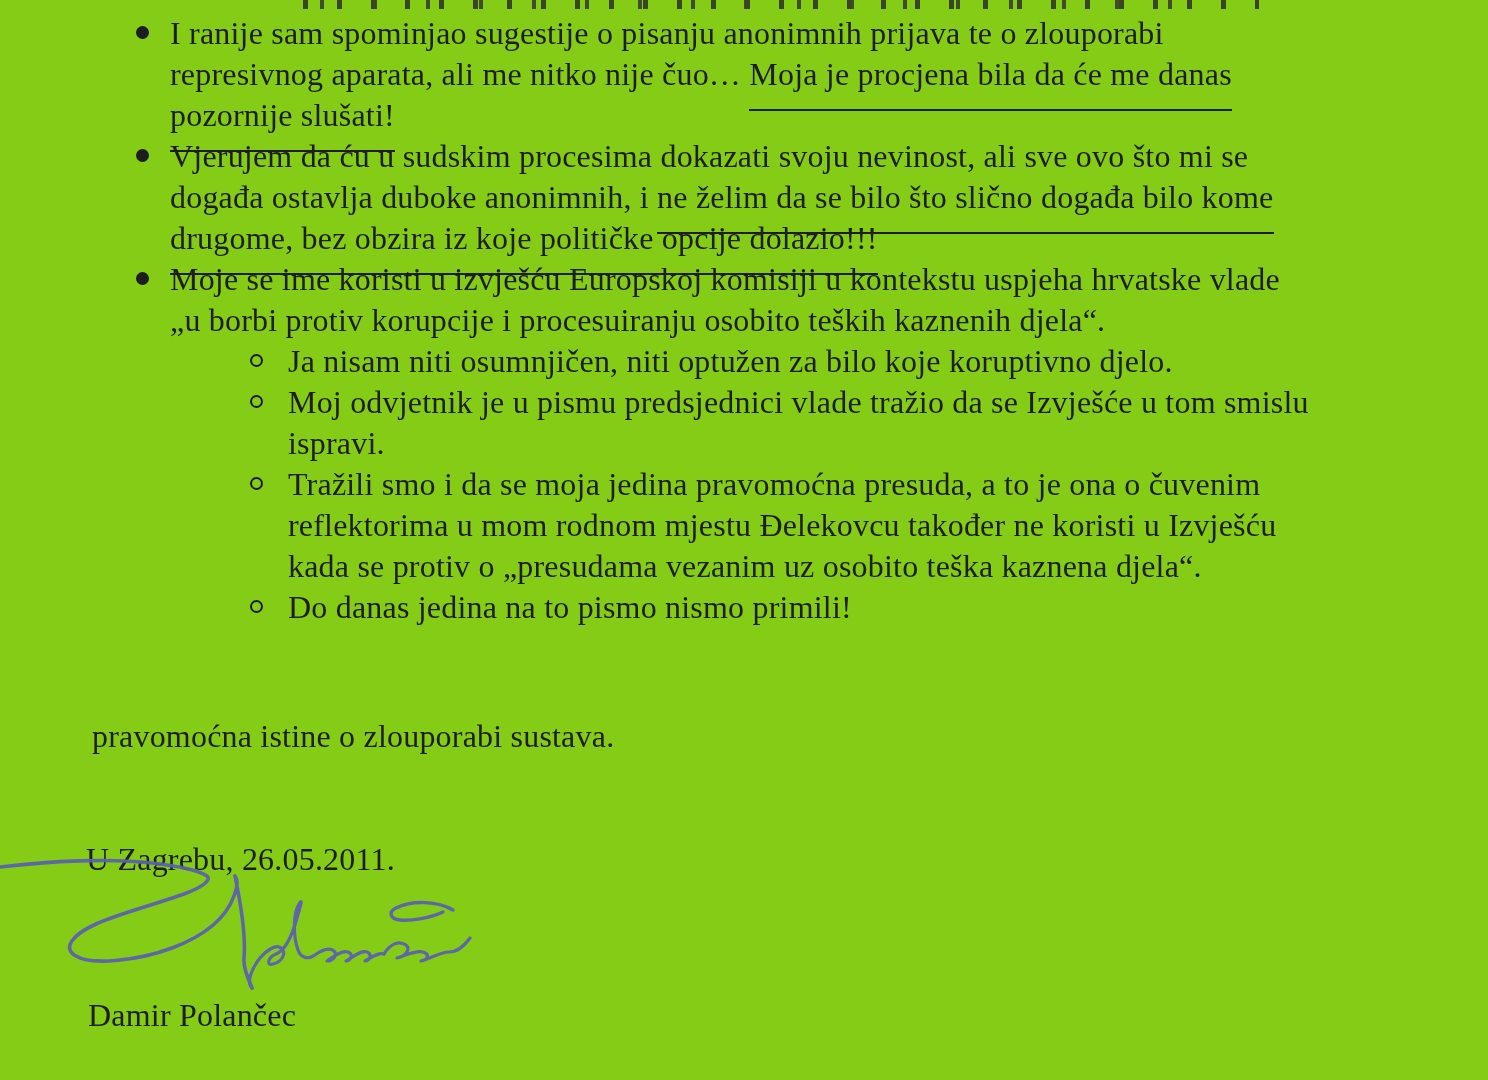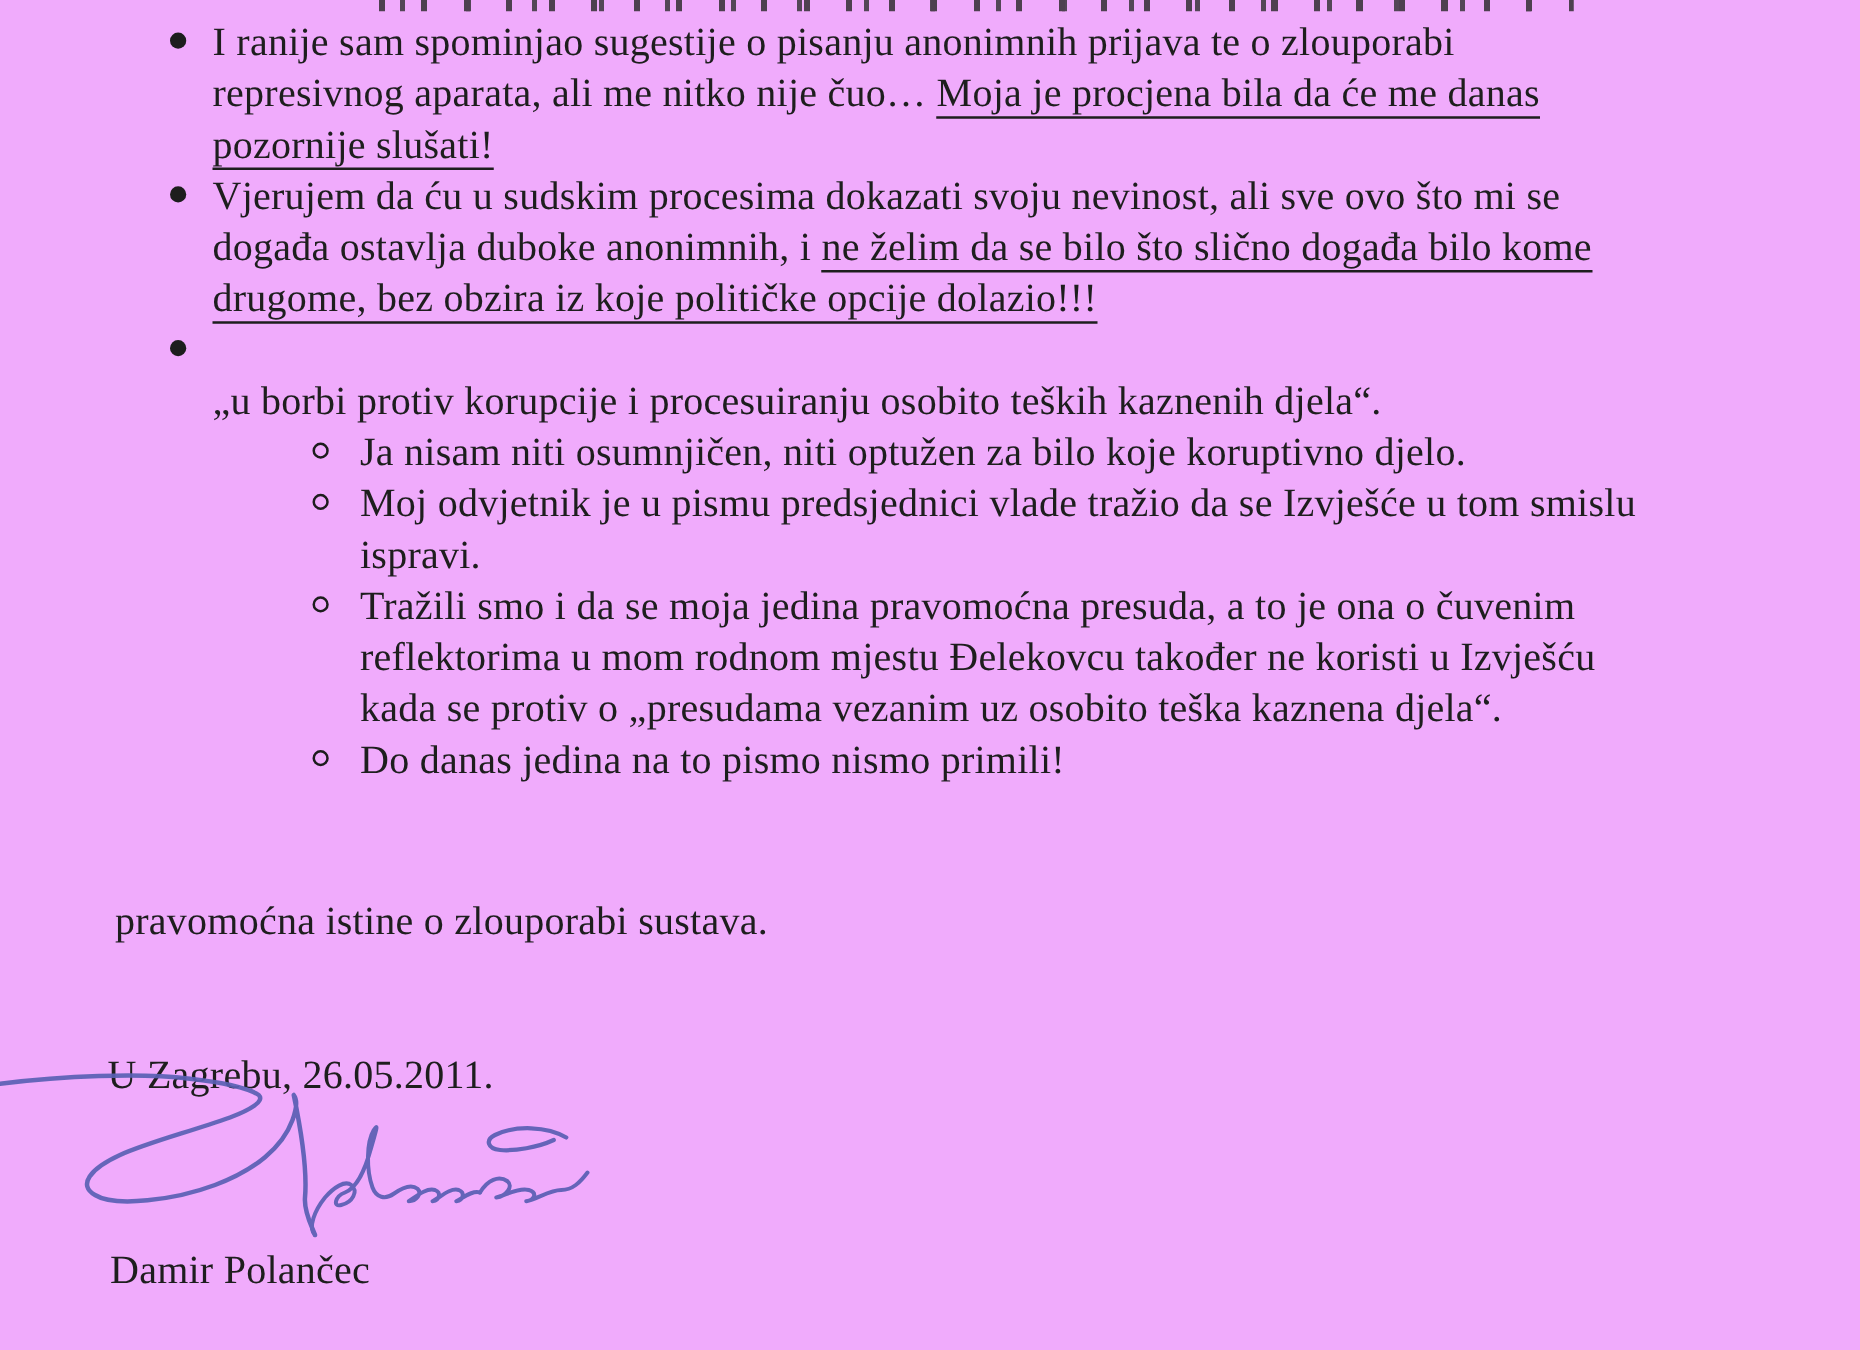--- a/index.html
+++ b/index.html
@@ -1,33 +1,33 @@
 <!DOCTYPE html>
 <html><head>
 <meta charset="utf-8">
 <style>
   html,body { margin:0; padding:0; }
   body { background:#888; }
   .page {
     position:relative;
     width:1488px; height:1080px;
     margin:0 auto;
-    background:#f0abfc;
+    background:#84cc16;
     overflow:hidden;
     font-family:"Liberation Serif","DejaVu Serif",serif;
     color:#1e1e1e;
     font-size:32px;
   }
   .ln {
     position:absolute;
     height:41px; line-height:41px;
     white-space:nowrap;
     letter-spacing:0.2px;
   }
-  .u { border-bottom:2.6px solid #1e1e1e; padding-bottom:1px; }
+  .u { border-bottom:2.6px solid #1e1e1e; padding-bottom:17px; }
   .marker-dot {
     position:absolute; width:13px; height:13px;
     background:#1d1d1d; border-radius:50%;
   }
   .marker-ring {
     position:absolute; width:9px; height:9px;
     border:2.4px solid #1d1d1d; border-radius:50%;
     background:transparent;
   }
   
@@ -69,20 +69,23 @@
   <div class="ln" style="top:136px;left:170px">
     <span>Vjerujem da ću u sudskim procesima dokazati svoju nevinost, ali sve ovo što mi se</span>
   </div>
   <div class="ln" style="top:177px;left:170px">
     <span>događa ostavlja duboke anonimnih, i </span><span class="u">ne želim da se bilo što slično događa bilo kome</span>
   </div>
   <div class="ln" style="top:218px;left:170px">
     <span class="u">drugome, bez obzira iz koje političke opcije dolazio!!!</span>
   </div>
 
+  <div class="ln" style="top:259px;left:170px">
+    <span>Moje se ime koristi u izvješću Europskoj komisiji u kontekstu uspjeha hrvatske vlade</span>
+  </div>
   <div class="ln" style="top:300px;left:170px">
     <span>„u borbi protiv korupcije i procesuiranju osobito teških kaznenih djela“.</span>
   </div>
 
   <div class="ln" style="top:341px;left:288px">
     <span>Ja nisam niti osumnjičen, niti optužen za bilo koje koruptivno djelo.</span>
   </div>
 
   <div class="ln" style="top:382px;left:288px">
     <span>Moj odvjetnik je u pismu predsjednici vlade tražio da se Izvješće u tom smislu</span>

